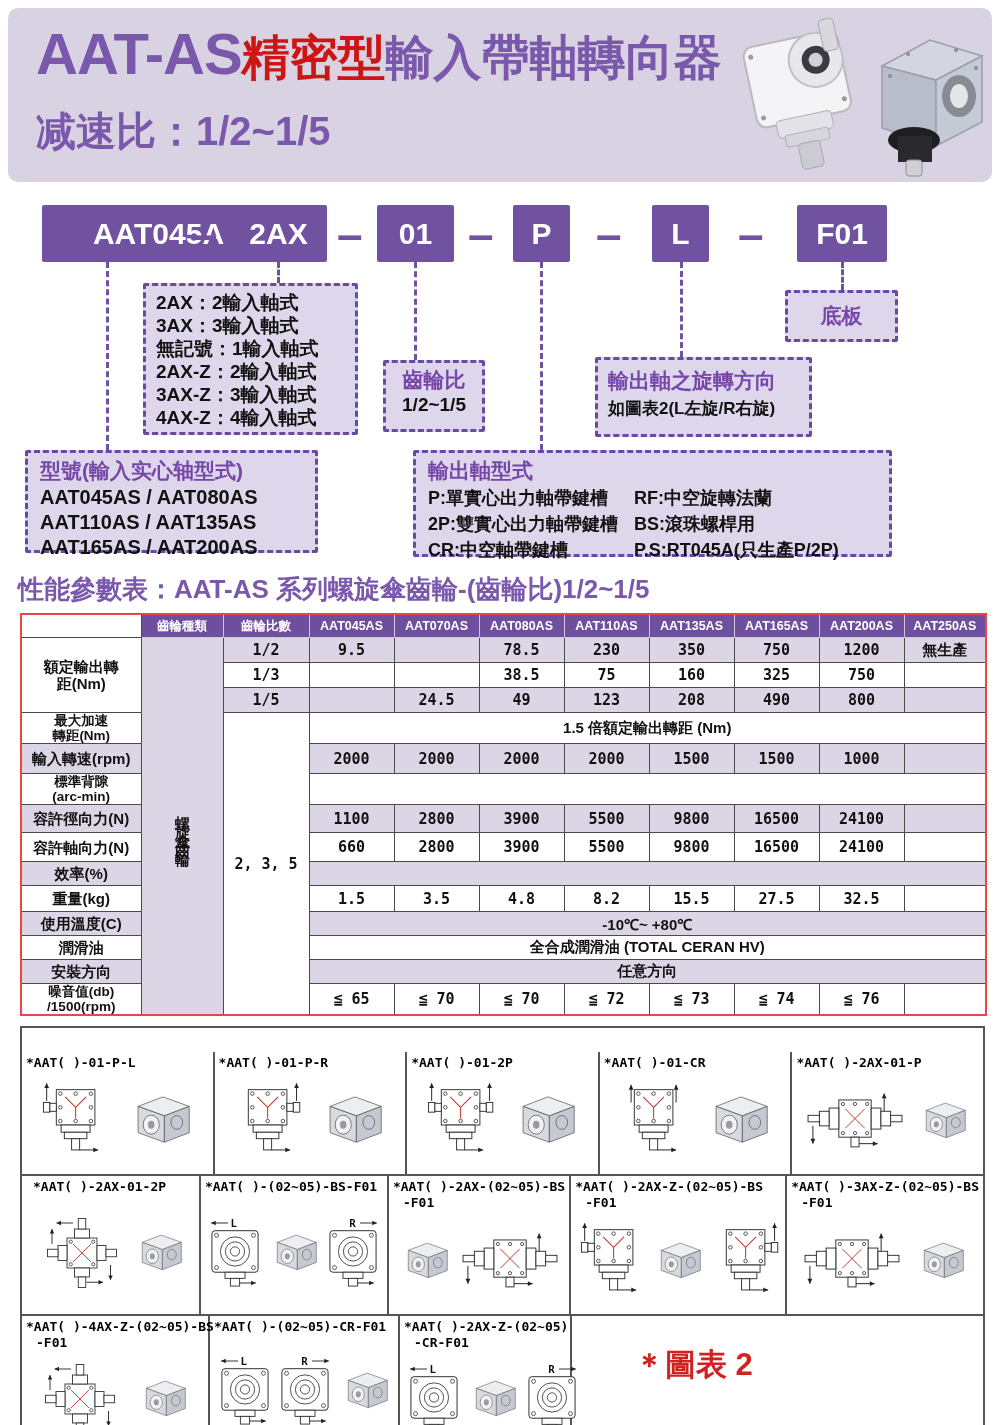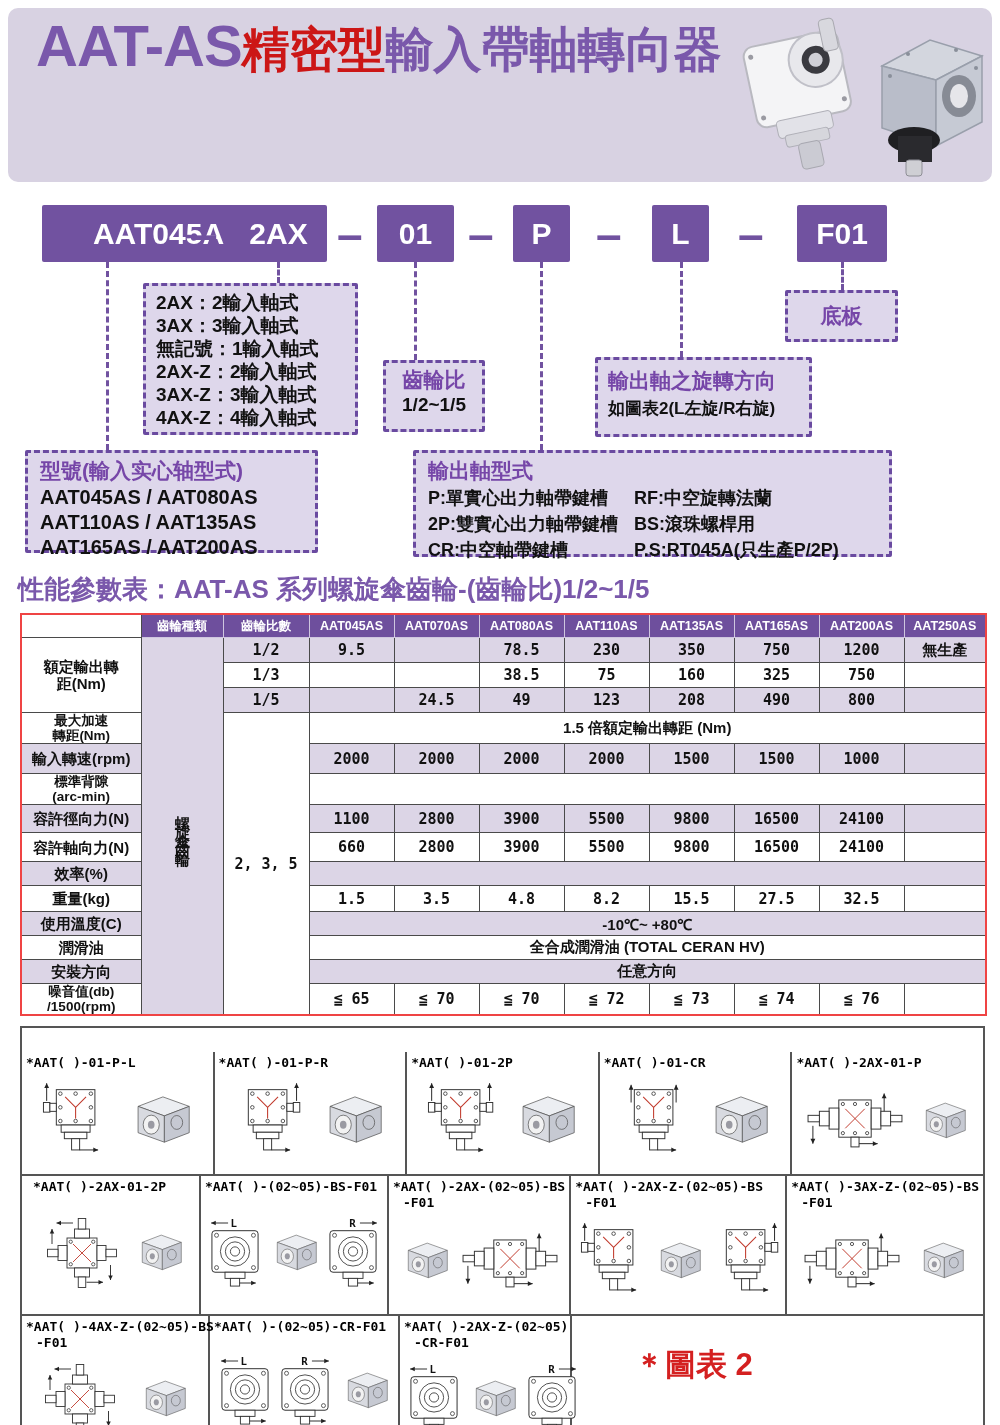--- a/index.html
+++ b/index.html
@@ -1,21 +1,21 @@
 <!DOCTYPE html>
 <html><head>
 <meta charset="utf-8">
 <style>
   html,body{margin:0;padding:0;background:#fff;width:1000px;height:1425px;overflow:hidden;
     font-family:"Liberation Sans",sans-serif;}
   .page{position:relative;width:1000px;height:1425px;background:#fff;}
 
   
   .band{position:relative;margin:8px 8px 0 8px;height:174px;background:#d8d2e2;border-radius:10px;}
-  .title{position:absolute;left:28px;top:2px;line-height:72px;white-space:nowrap;text-align:center;}
+  .title{position:absolute;left:28px;top:10px;line-height:72px;white-space:nowrap;text-align:center;}
   .tp{font-size:58px;font-weight:800;color:#7a58ab;letter-spacing:-1px;}
   .tr{font-size:48px;font-weight:800;color:#cc1616;}
   .tc{font-size:48px;font-weight:800;color:#7a58ab;}
   .subtitle{position:absolute;left:28px;top:96px;font-size:40px;font-weight:800;color:#7a58ab;}
   .ph{position:absolute;}
   .ph1{left:716px;top:4px;}
   .ph2{left:860px;top:16px;}
 
   
   .code-area{position:relative;height:383px;}
@@ -83,20 +83,21 @@
 </style>
 </head>
 <body>
 
 <div class="page">
 
   <header class="band">
     <div class="title">
       <span class="tp">AAT-AS</span><span class="tr">精密型</span><span class="tc">輸入帶軸轉向器</span>
     </div>
+    <div class="subtitle">减速比：1/2~1/5</div>
 
     <svg class="ph ph1" width="152" height="168" viewBox="0 0 152 168">
       <g transform="rotate(-12 75 80)">
         <rect x="28" y="26" width="96" height="82" rx="10" fill="#f4f4f6" stroke="#b9b9c0" stroke-width="2"></rect>
         <circle cx="35" cy="36" r="2.5" fill="#9a9aa2"></circle>
           <circle cx="118" cy="96" r="2.5" fill="#9a9aa2"></circle>
         <circle cx="35" cy="98" r="2.5" fill="#9a9aa2"></circle>
         <circle cx="98" cy="52" r="27" fill="#e8e8ec" stroke="#c0c0c8" stroke-width="2"></circle>
         <circle cx="98" cy="52" r="14" fill="#3a3a40"></circle>
         <circle cx="98" cy="52" r="7" fill="#cfcfd6"></circle>

